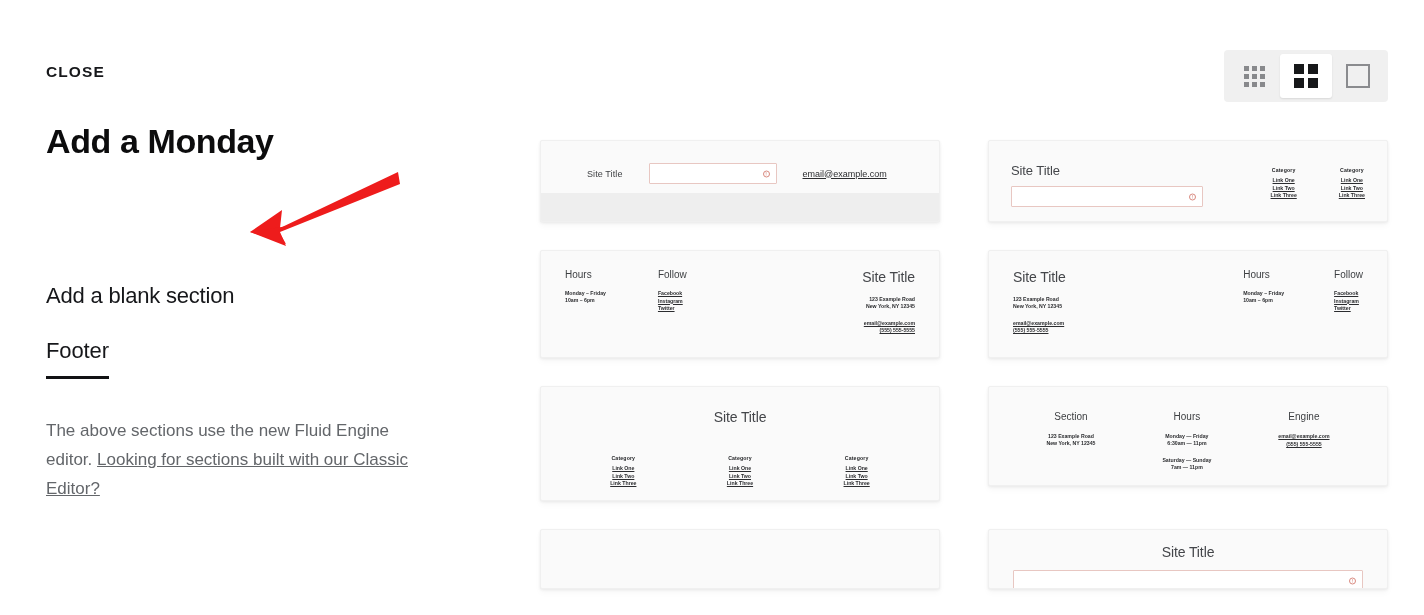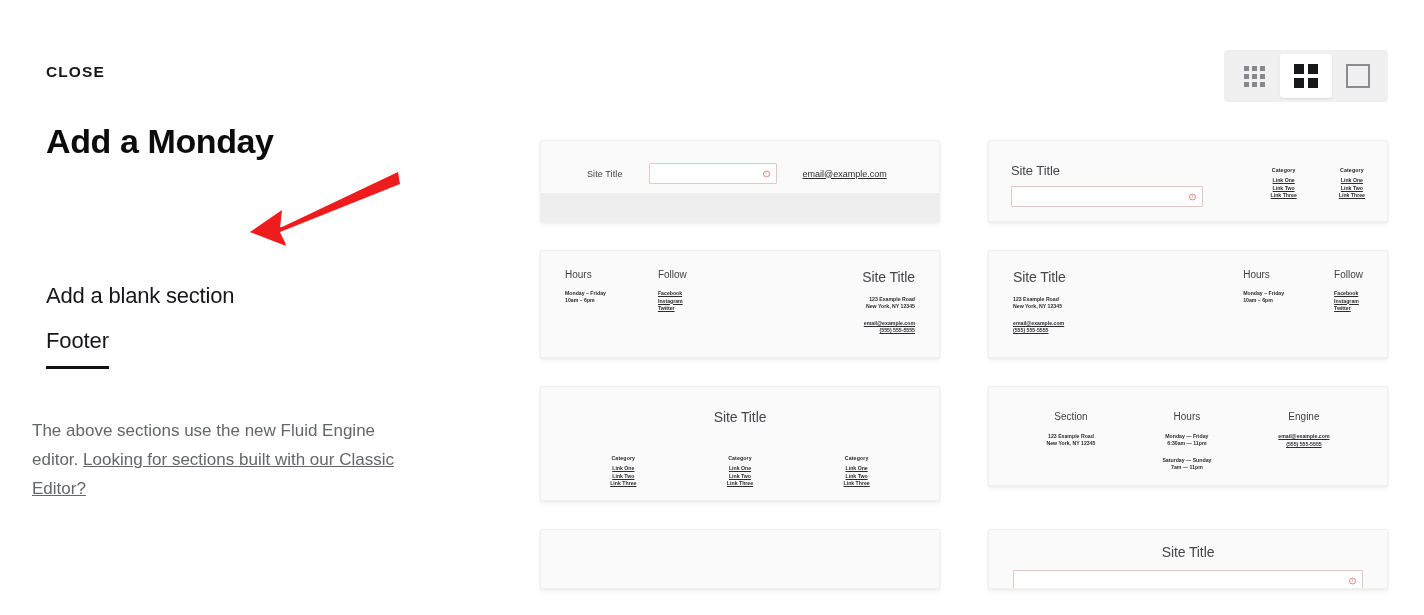--- a/index.html
+++ b/index.html
@@ -23,29 +23,29 @@
   .panel-title {
     position: absolute; top: 122px; left: 46px;
     font-size: 34px; font-weight: 700; letter-spacing: -0.4px; color: #0c0c0d;
   }
   .blank-section-link {
     position: absolute; top: 236px; left: 46px;
     font-size: 22px; font-weight: 400; color: #16171a; letter-spacing: -0.2px;
     cursor: pointer;
     margin-top: 47px;
   }
-  .tabs { position: absolute; top: 328px; left: 46px; display: flex; gap: 26px; }
+  .tabs { position: absolute; top: 338px; left: 46px; display: flex; gap: 26px; }
   .tab {
     font-size: 22px; color: #16171a; padding-bottom: 12px;
     border-bottom: 3px solid transparent; cursor: pointer; letter-spacing: -0.1px;
   }
   .tab.active { border-bottom-color: #111214; font-weight: 400; }
 
   .helper-text {
-    position: absolute; top: 416px; left: 32px; width: 392px;
+    position: absolute; top: 416px; left: 46px; width: 392px;
     font-size: 17px; line-height: 29px; color: #63666a;
   }
   .helper-text a { color: #63666a; text-decoration: underline; cursor: pointer; }
 
   
   .arrow-annotation { position: absolute; top: 170px; left: 220px; pointer-events: none; }
 
   
   .right-panel { flex: 1; position: relative; }
   .view-toggle {

